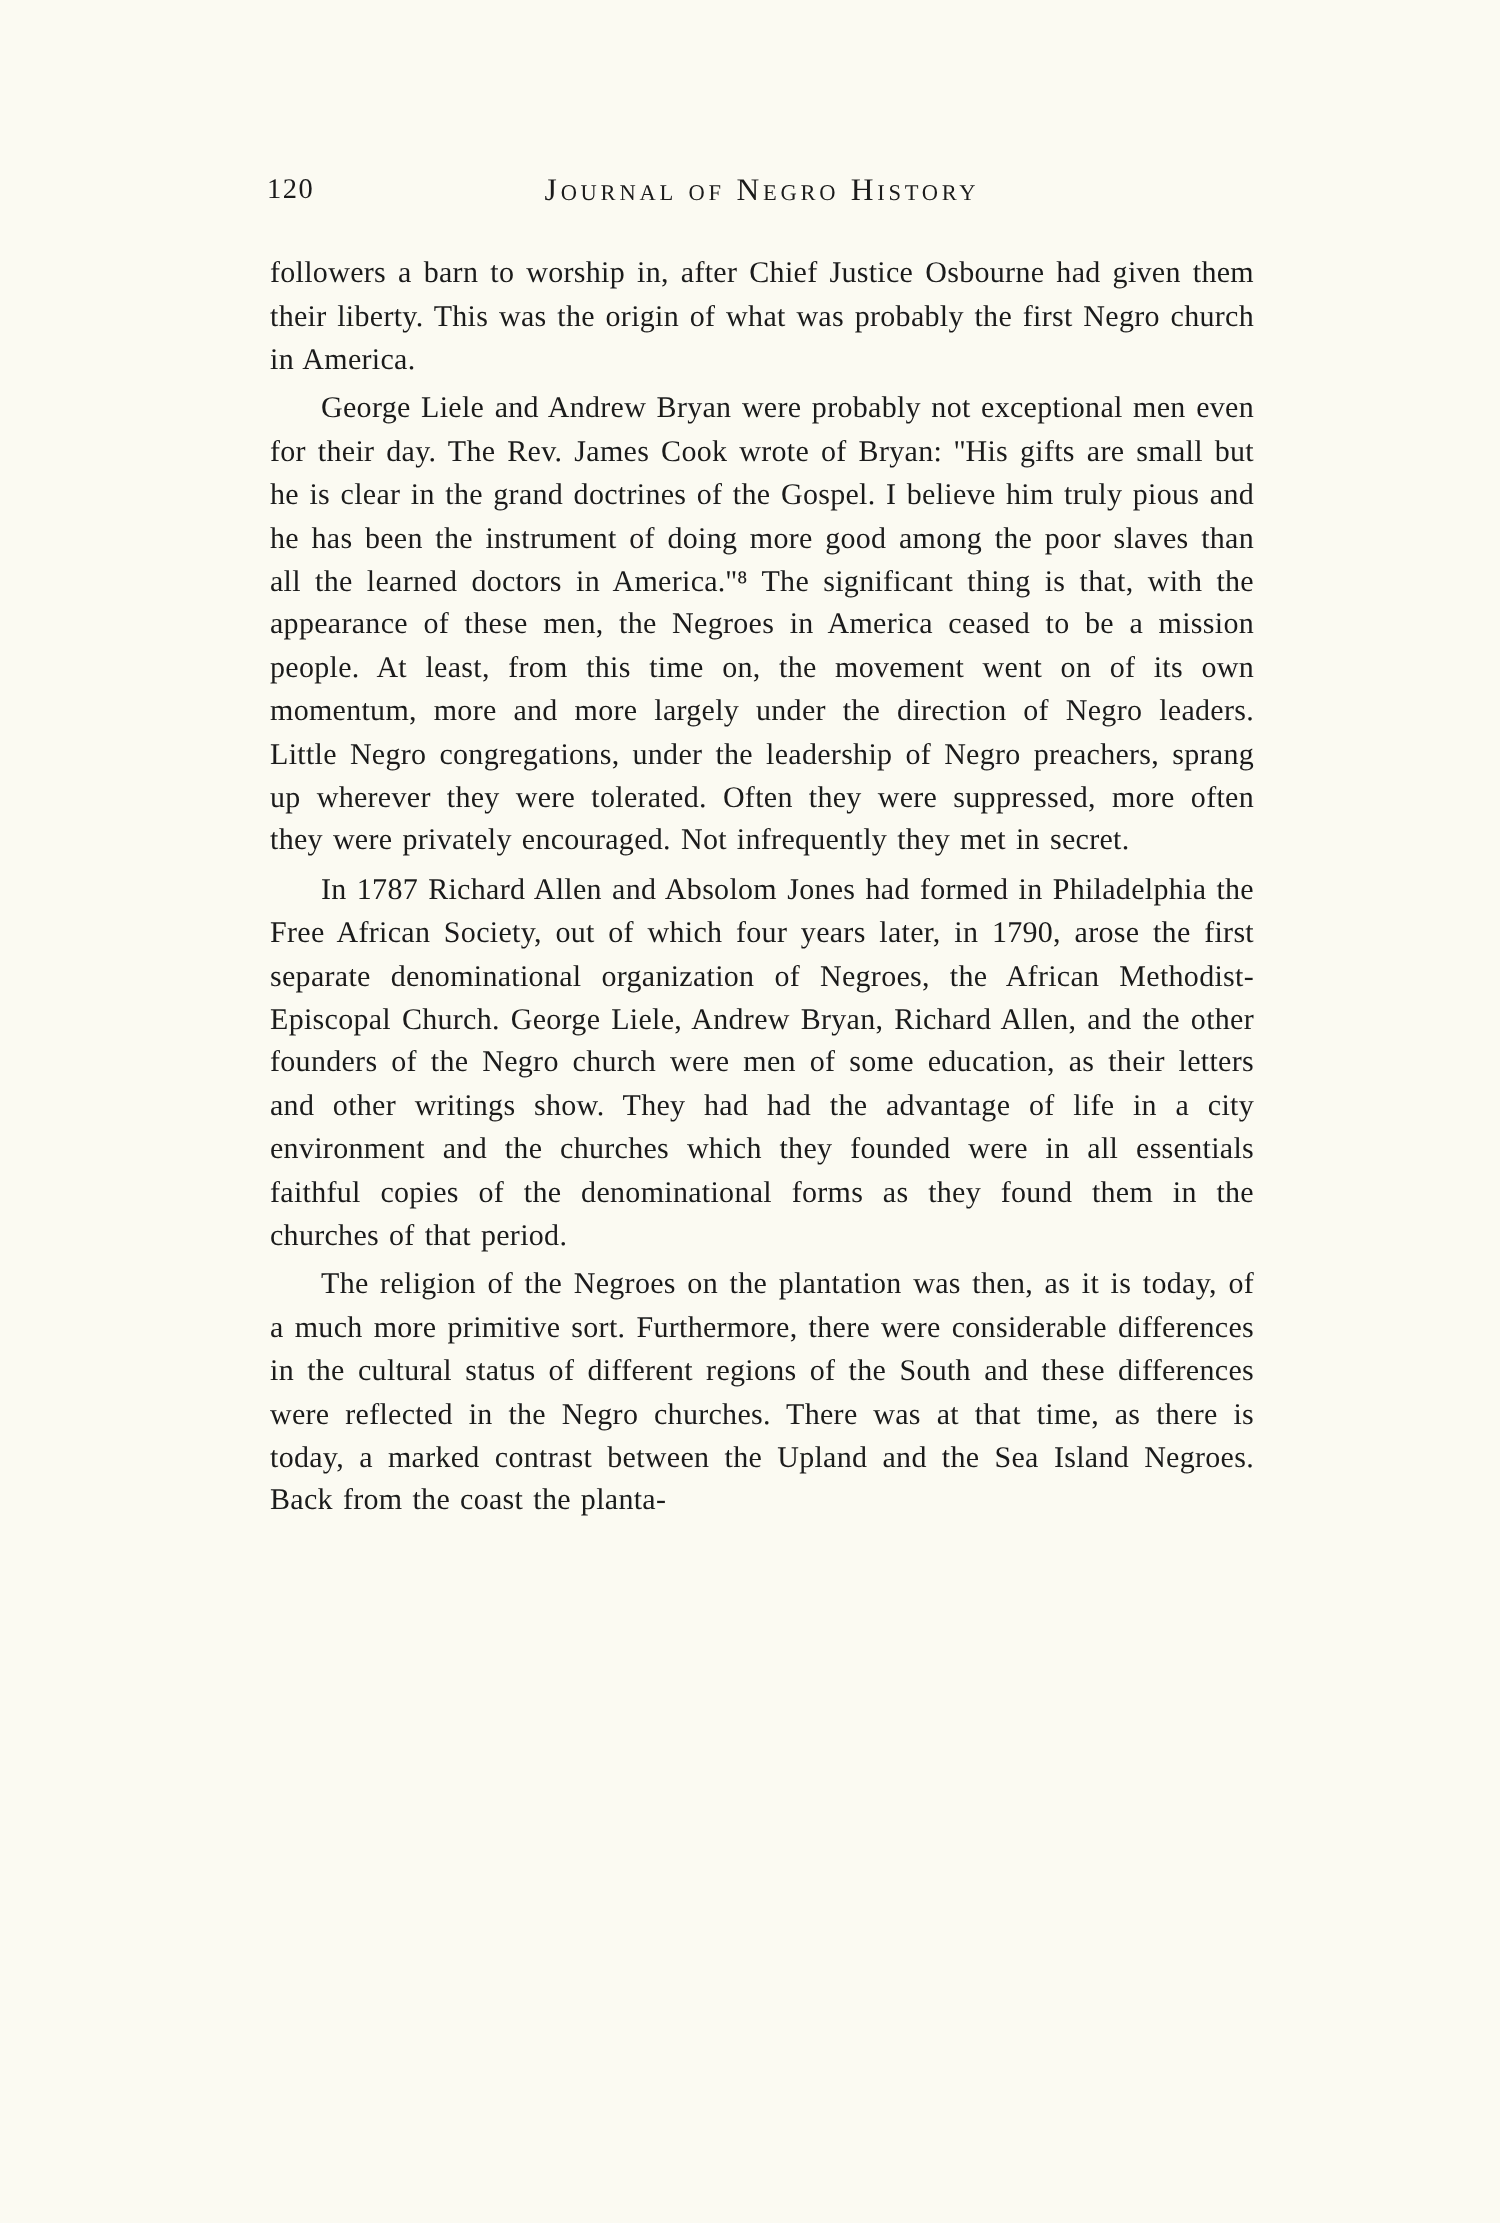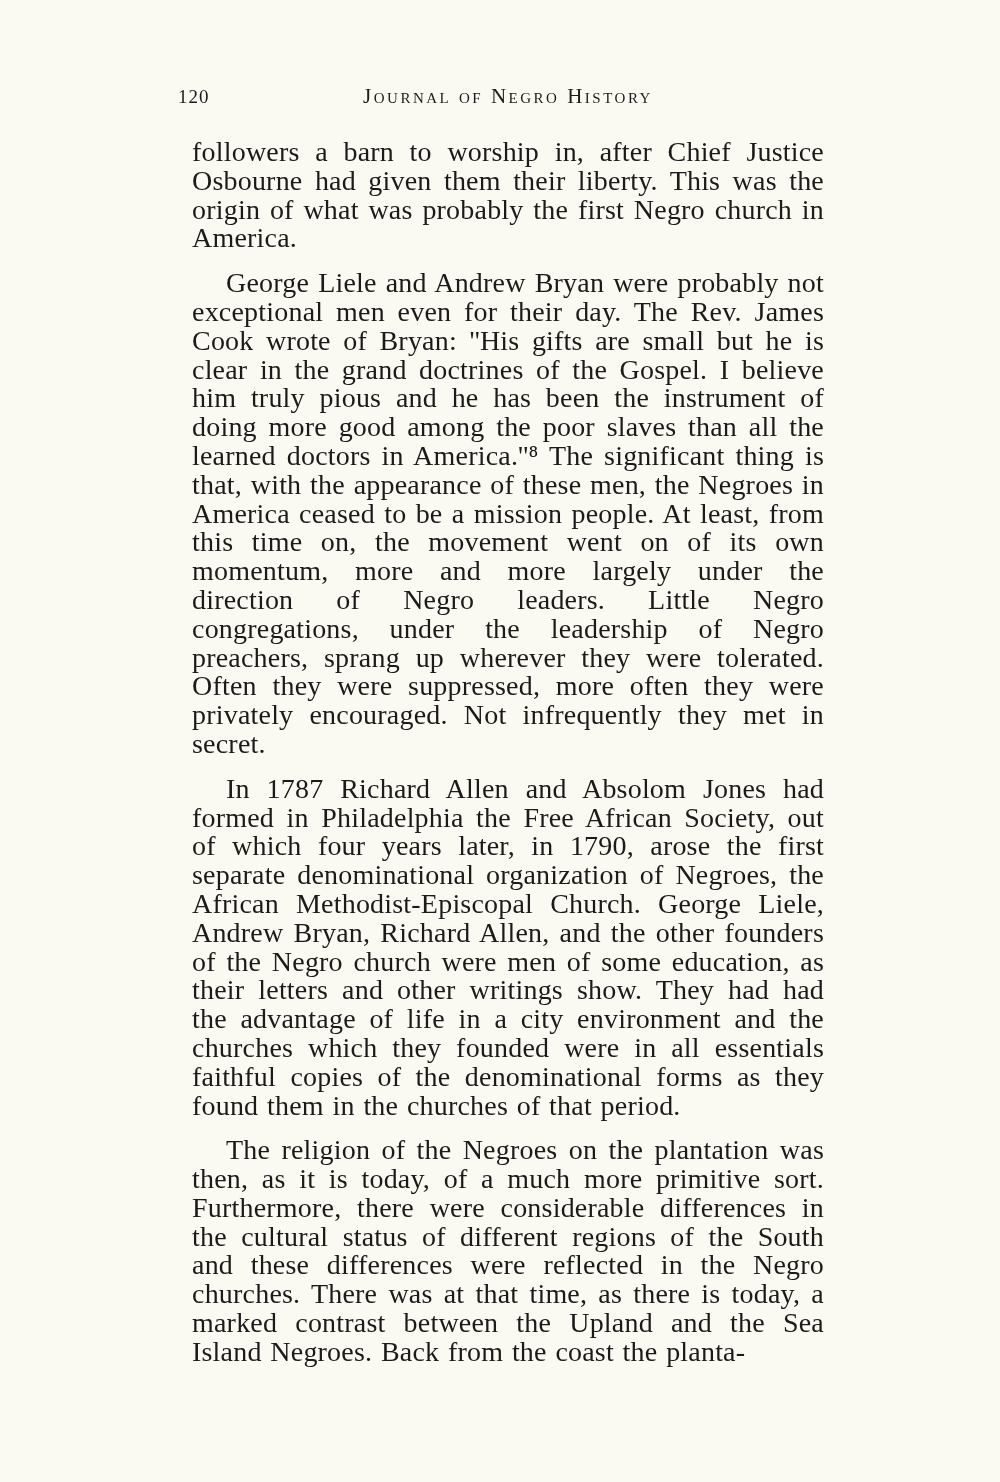--- a/index.html
+++ b/index.html
@@ -11,21 +11,21 @@
     height: 1482px;
     background: #fbfaf2;
     color: #1b1b1b;
     font-family: "Liberation Serif", "DejaVu Serif", serif;
     overflow: hidden;
   }
   .page {
     box-sizing: border-box;
     width: 1000px;
     height: 1482px;
-    padding: 84px 160px 0 176px;
+    padding: 114px 160px 0 176px;
     background: #fbfaf2;
   }
   .page-header {
     position: relative;
     height: 30px;
     margin-bottom: 24px;
   }
   .page-number {
     position: absolute;
     left: 2px;
@@ -37,22 +37,22 @@
     position: absolute;
     left: 0;
     right: 0;
     top: 0;
     text-align: center;
     font-variant: small-caps;
     font-size: 21px;
     letter-spacing: 2.5px;
   }
   .body-text p {
-    margin: 16px;
-    font-size: 28px;
+    margin: 4px;
+    font-size: 20px;
     line-height: 28.8px;
     text-align: justify;
     text-indent: 34px;
     letter-spacing: 0.2px;
     word-spacing: 1.5px;
   }
   .body-text p.no-indent {
     text-indent: 0;
   }
   .footnote {

